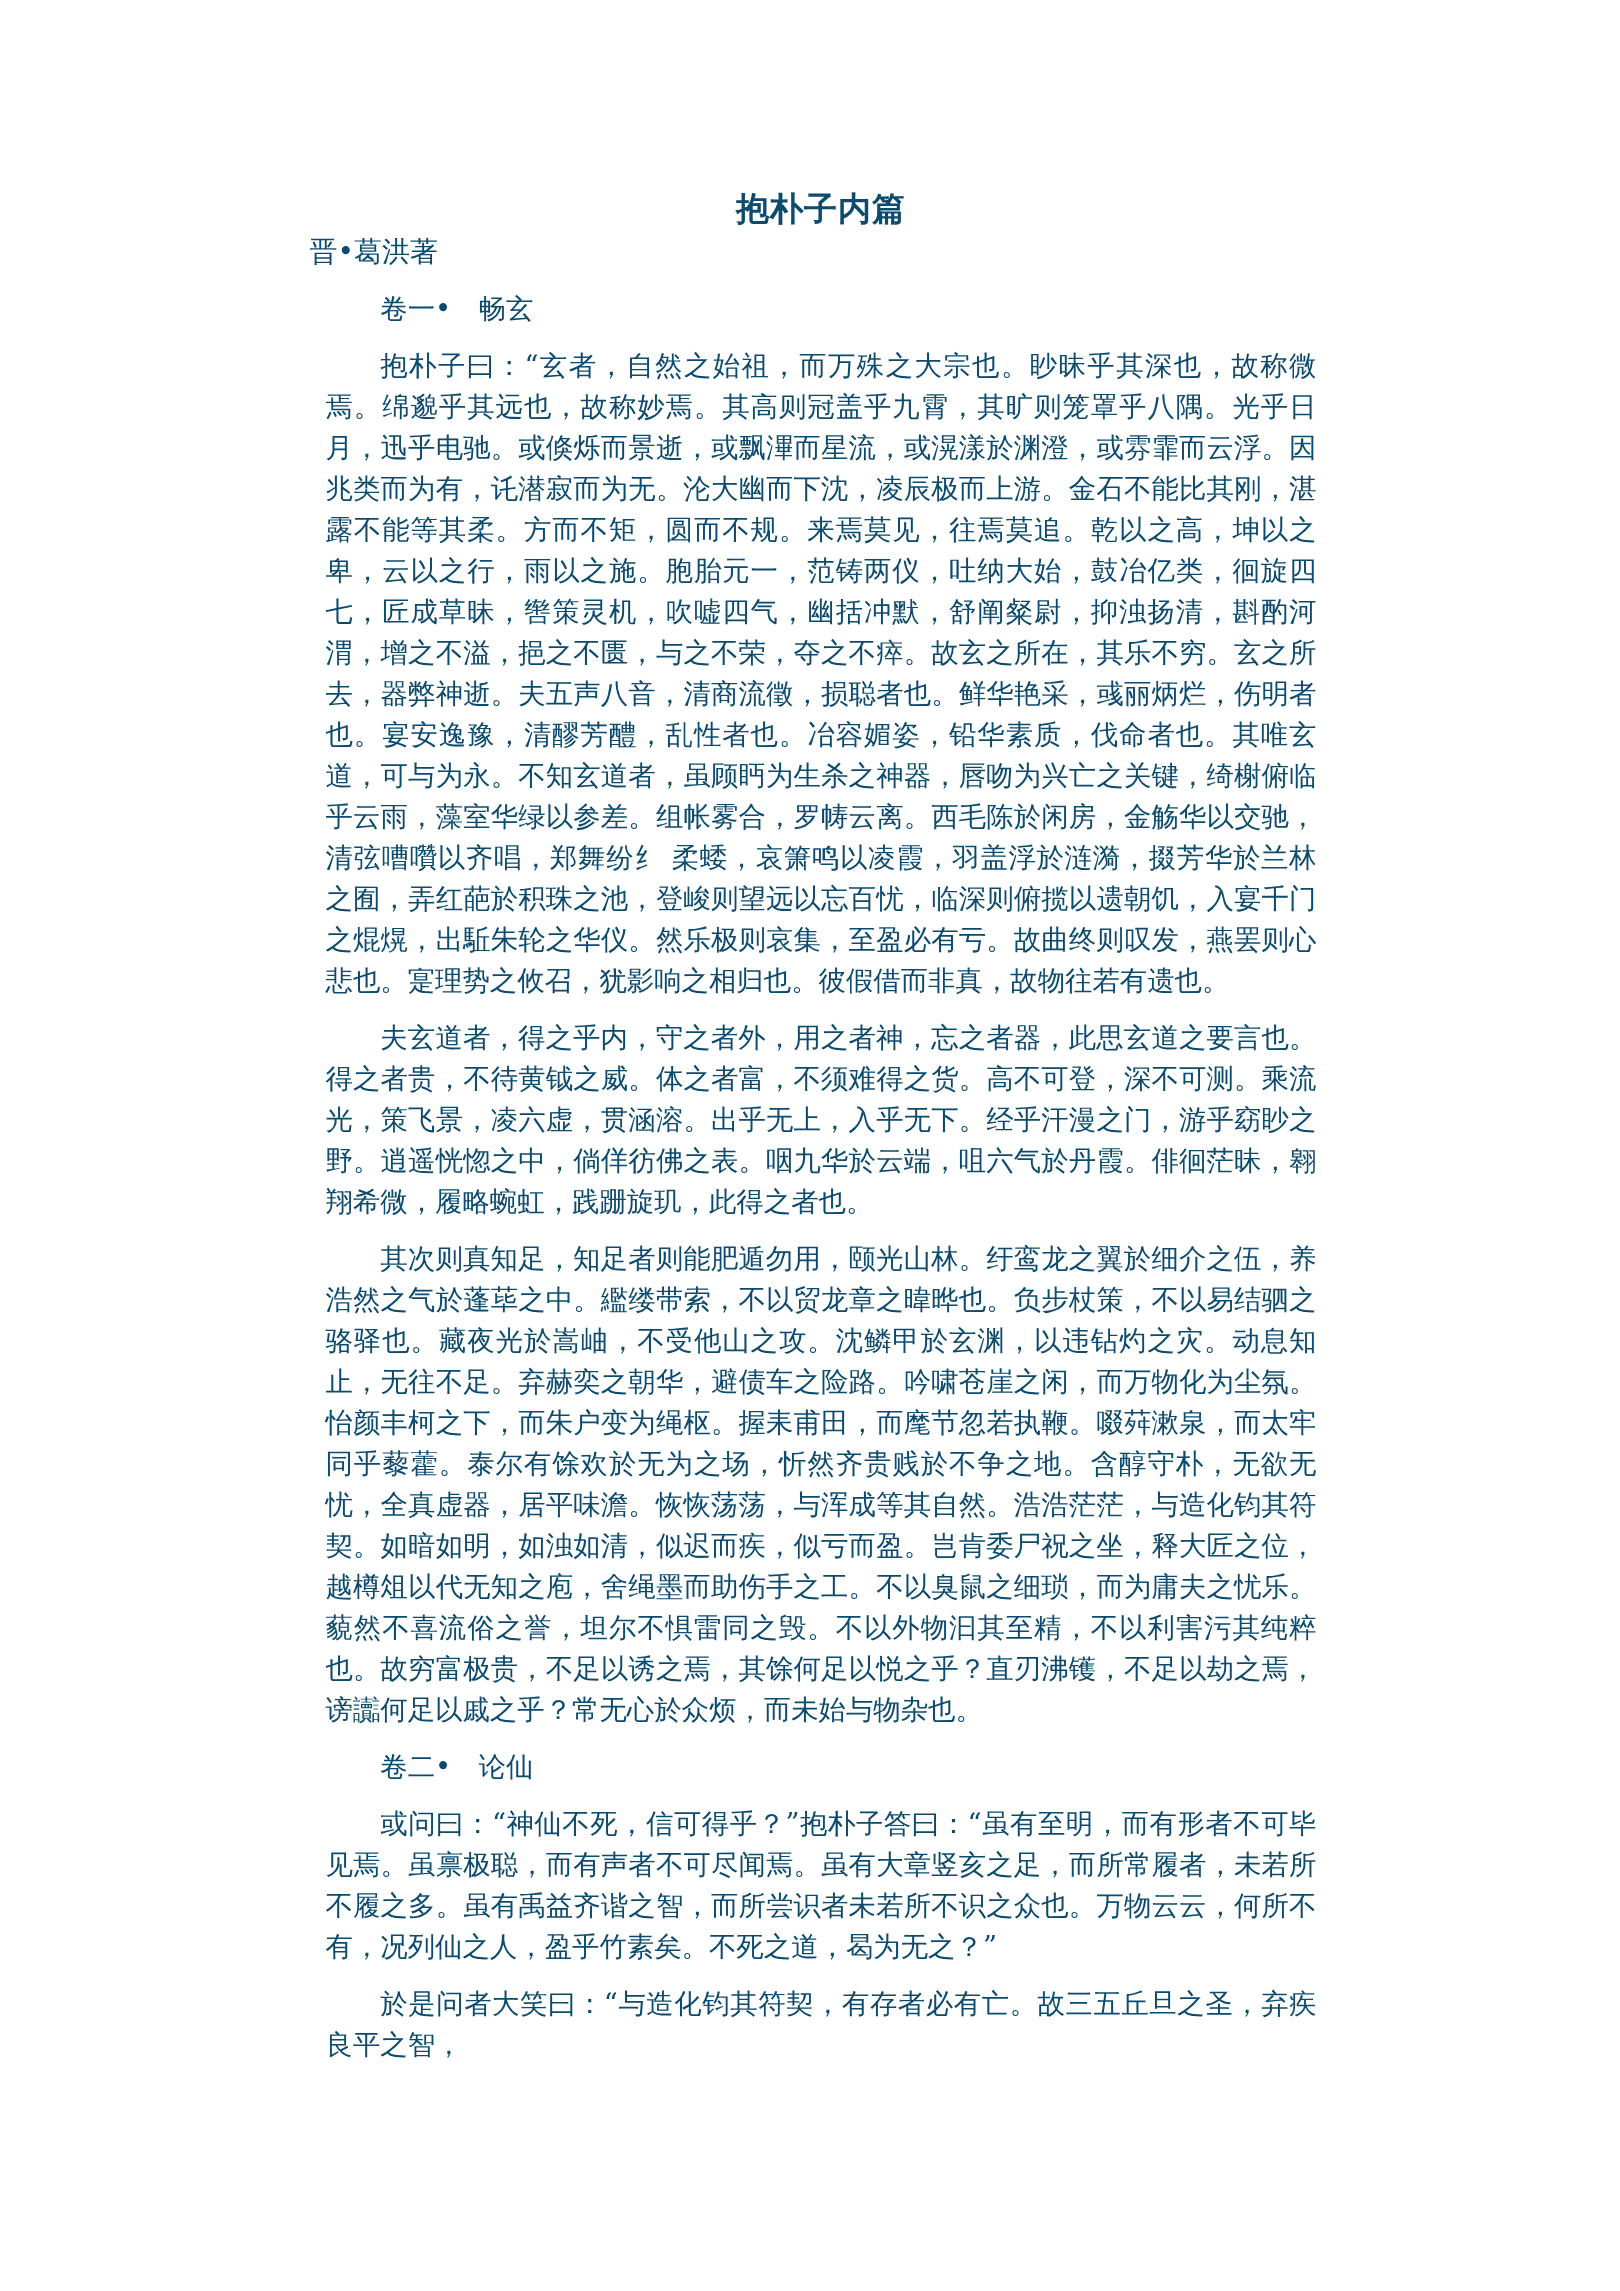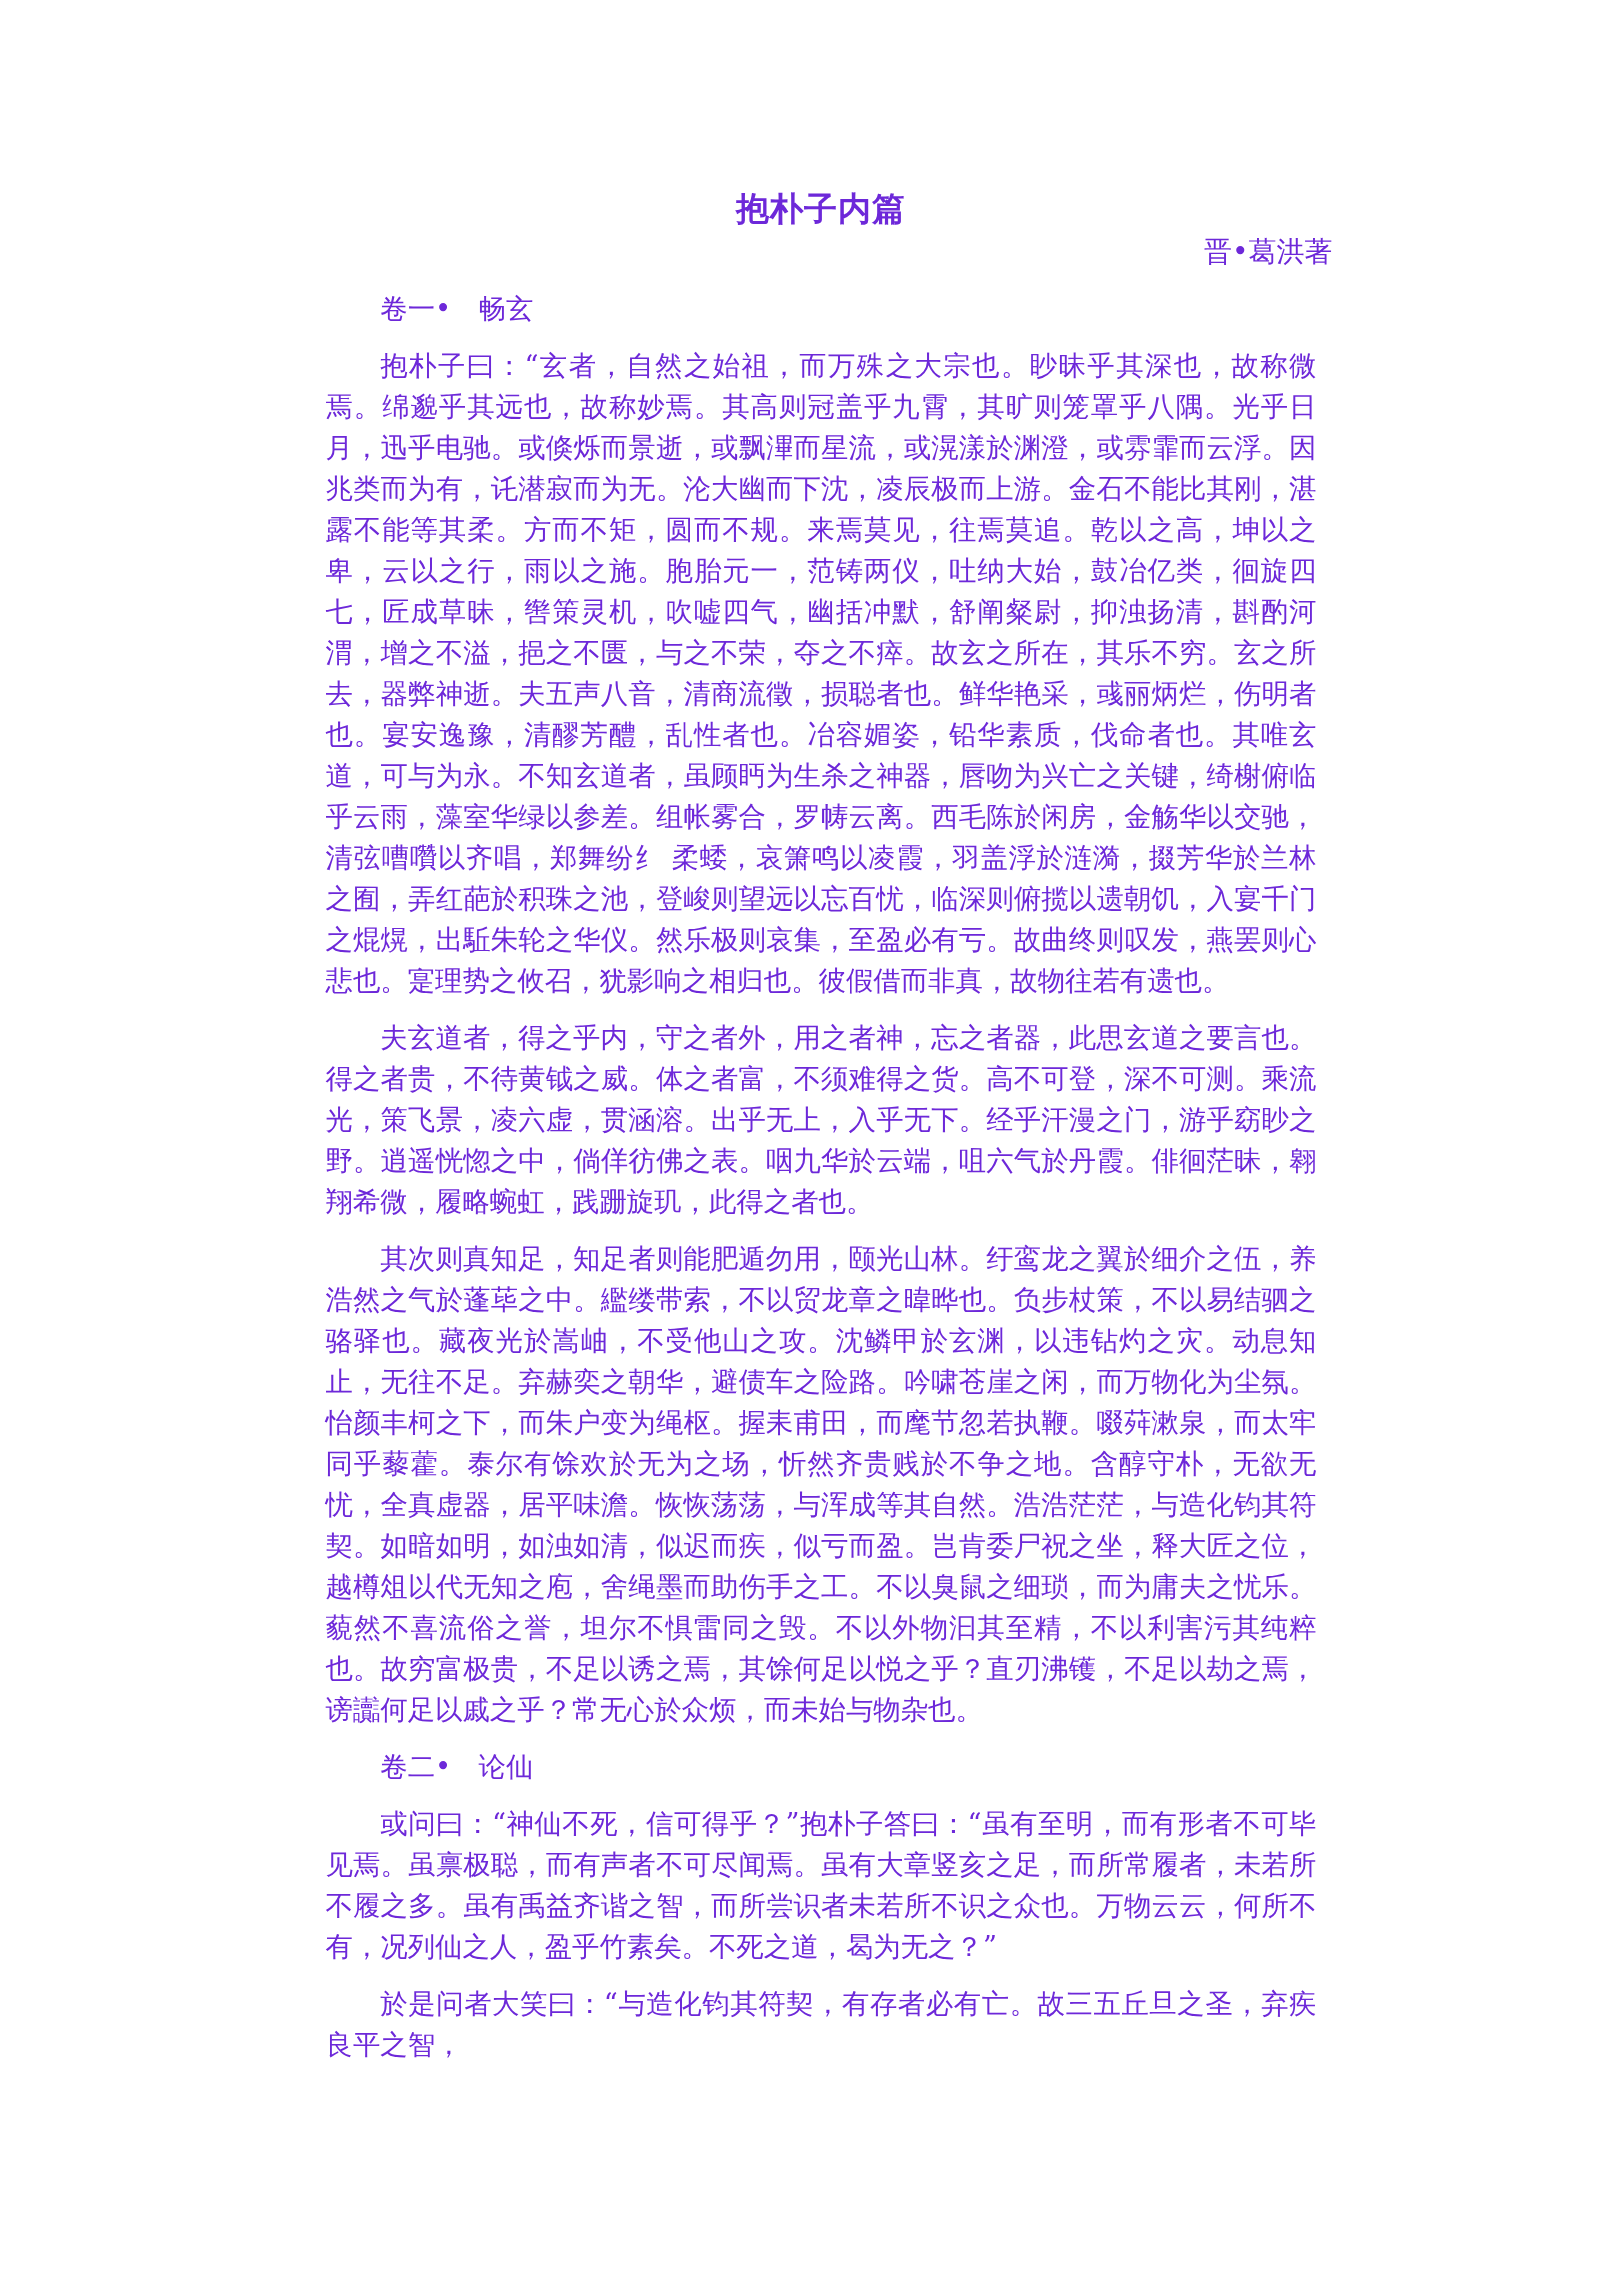--- a/index.html
+++ b/index.html
@@ -8,38 +8,38 @@
     background: #ffffff;
   }
   .page {
     position: relative;
     width: 1503px;
     height: 2292px;
     margin: 0 auto;
     background: #ffffff;
     box-sizing: border-box;
     padding: 186px 229px 0 251px;
-    color: #6d28d9;
+    color: #0c4a6e;
     font-family: "DejaVu Serif", "Liberation Serif", serif;
     overflow: hidden;
   }
   .doc-title {
     margin: 0;
     font-size: 33px;
     line-height: 45px;
     font-weight: bold;
     text-align: center;
     letter-spacing: 1px;
   }
   .doc-author {
     margin: 0 0 11.8px 0;
     font-size: 28px;
     line-height: 41px;
     font-weight: normal;
-    text-align: right;
+    text-align: left;
   }
   .doc-body {
     font-size: 27.4px;
     line-height: 41px;
     text-align: justify;
     text-justify: inter-character;
   }
   .doc-body p {
     margin: 16px;
     padding: 0;

